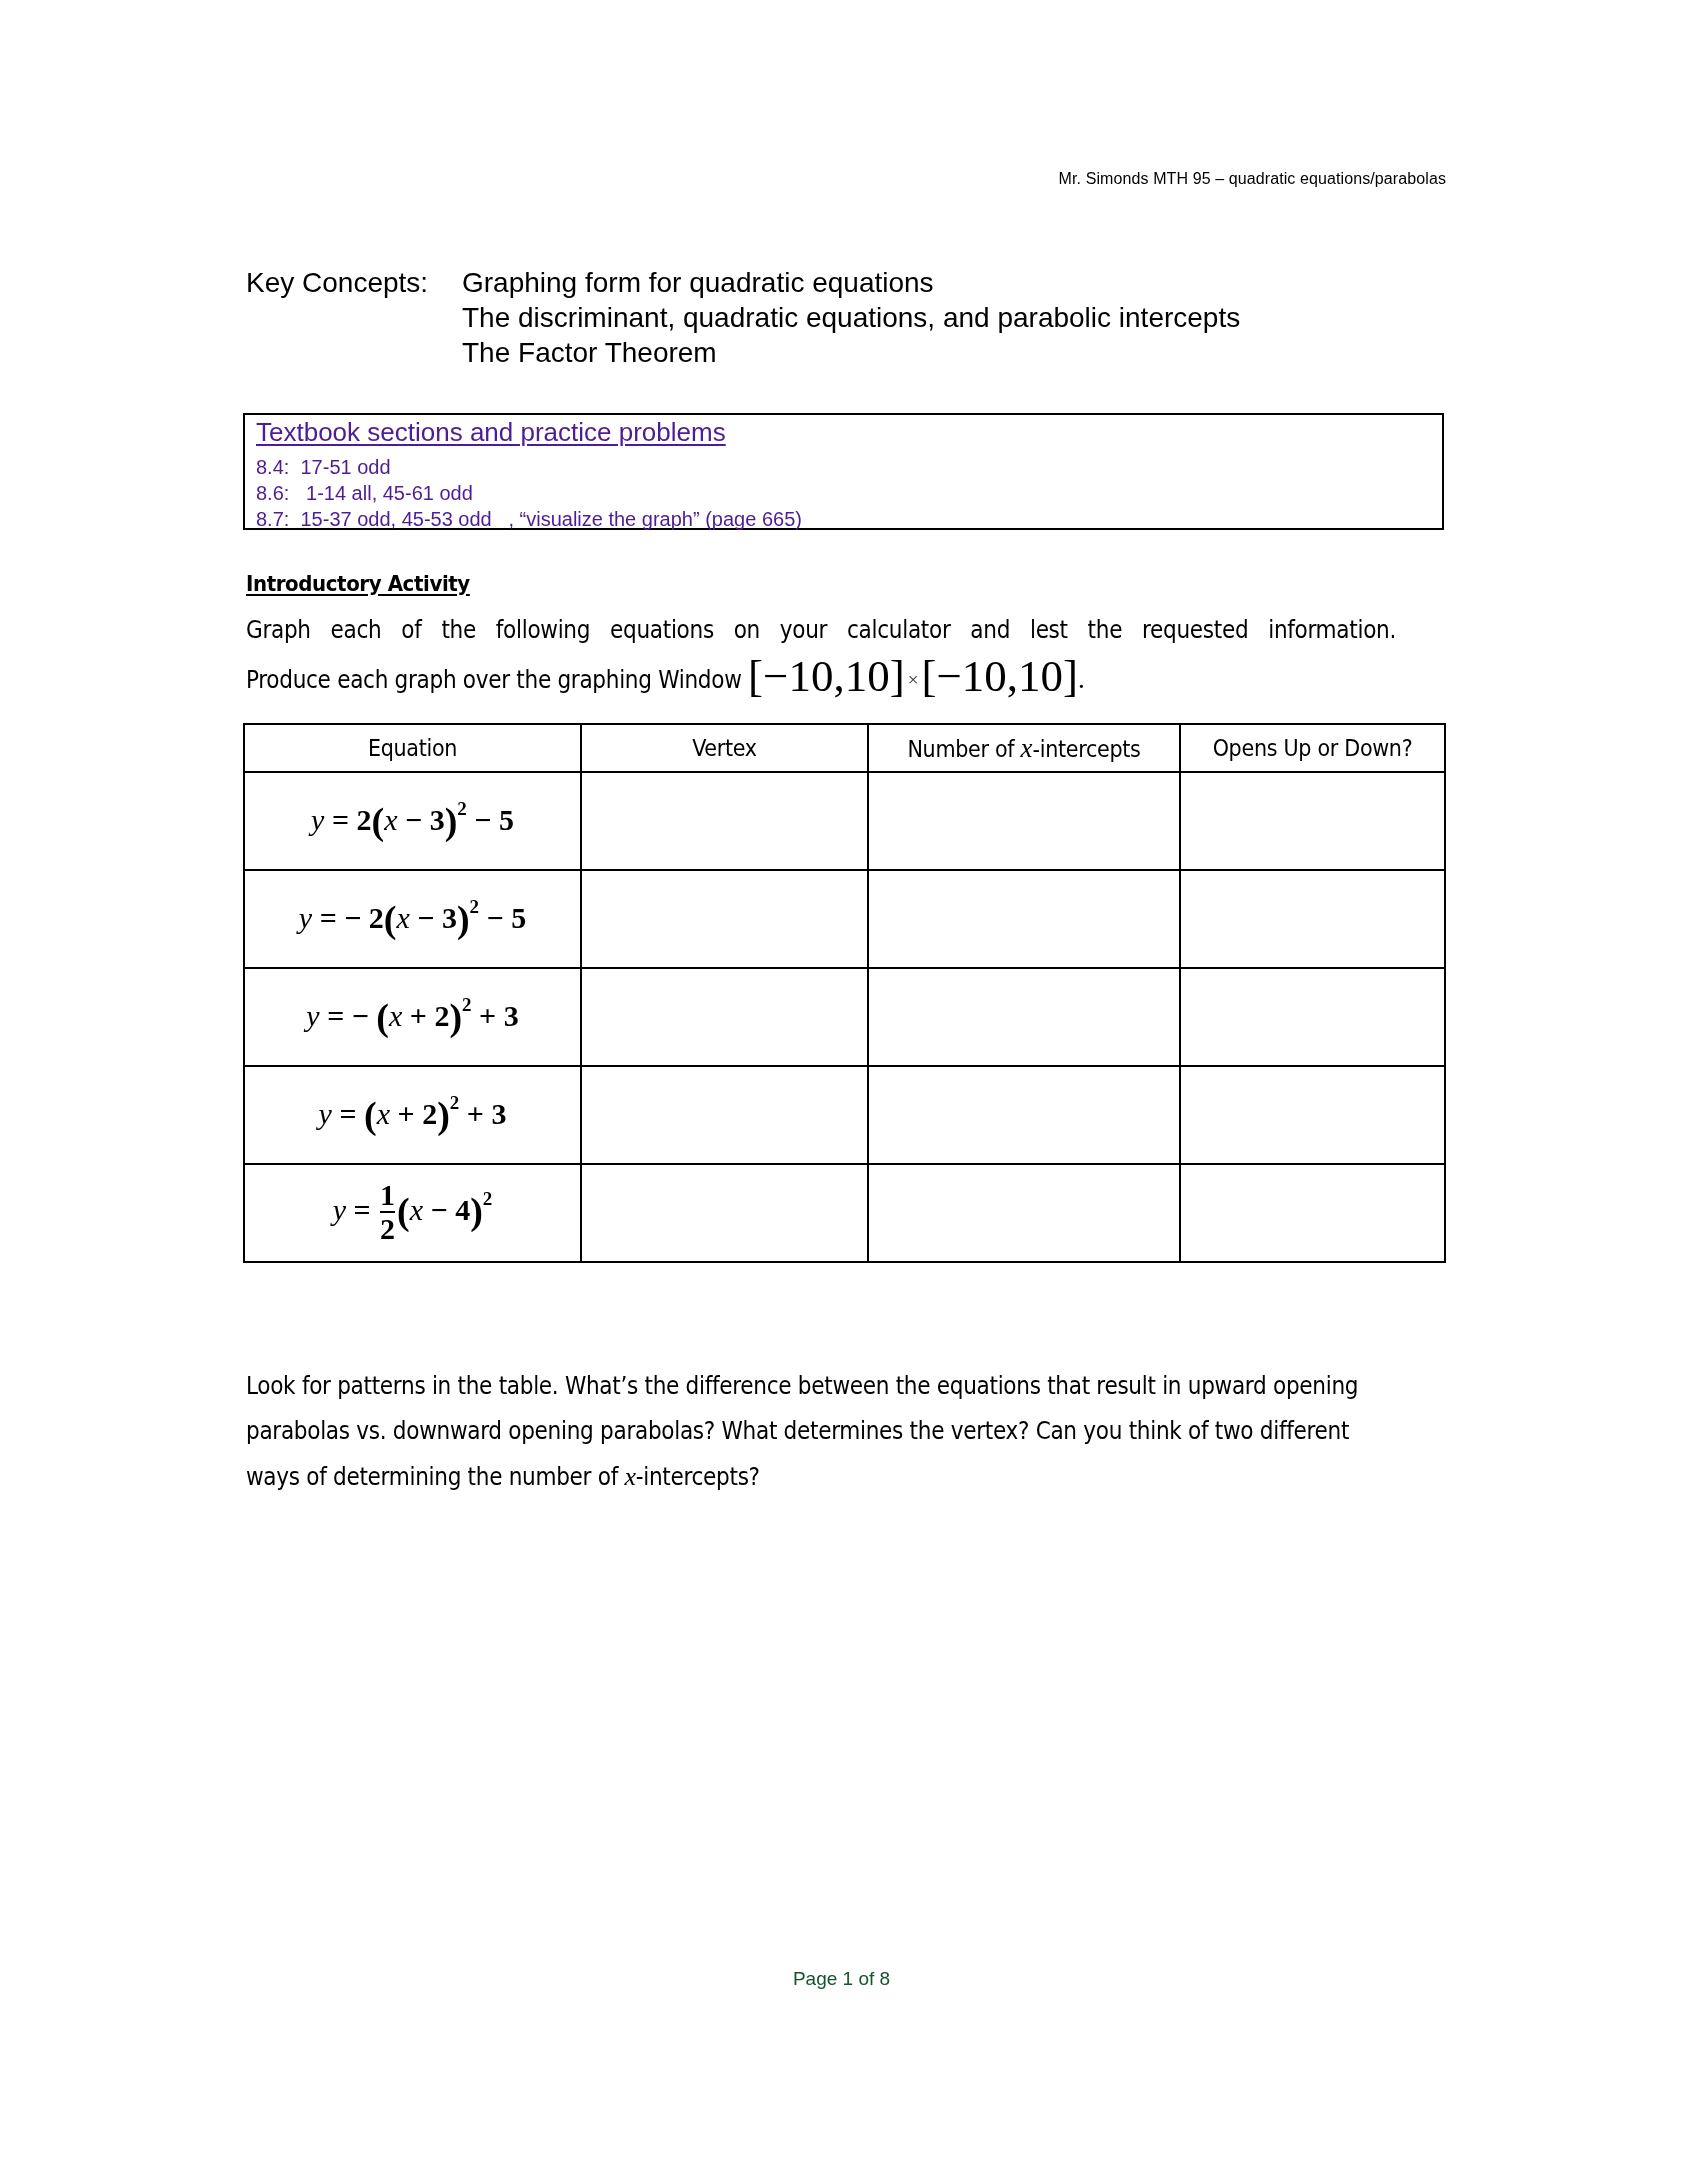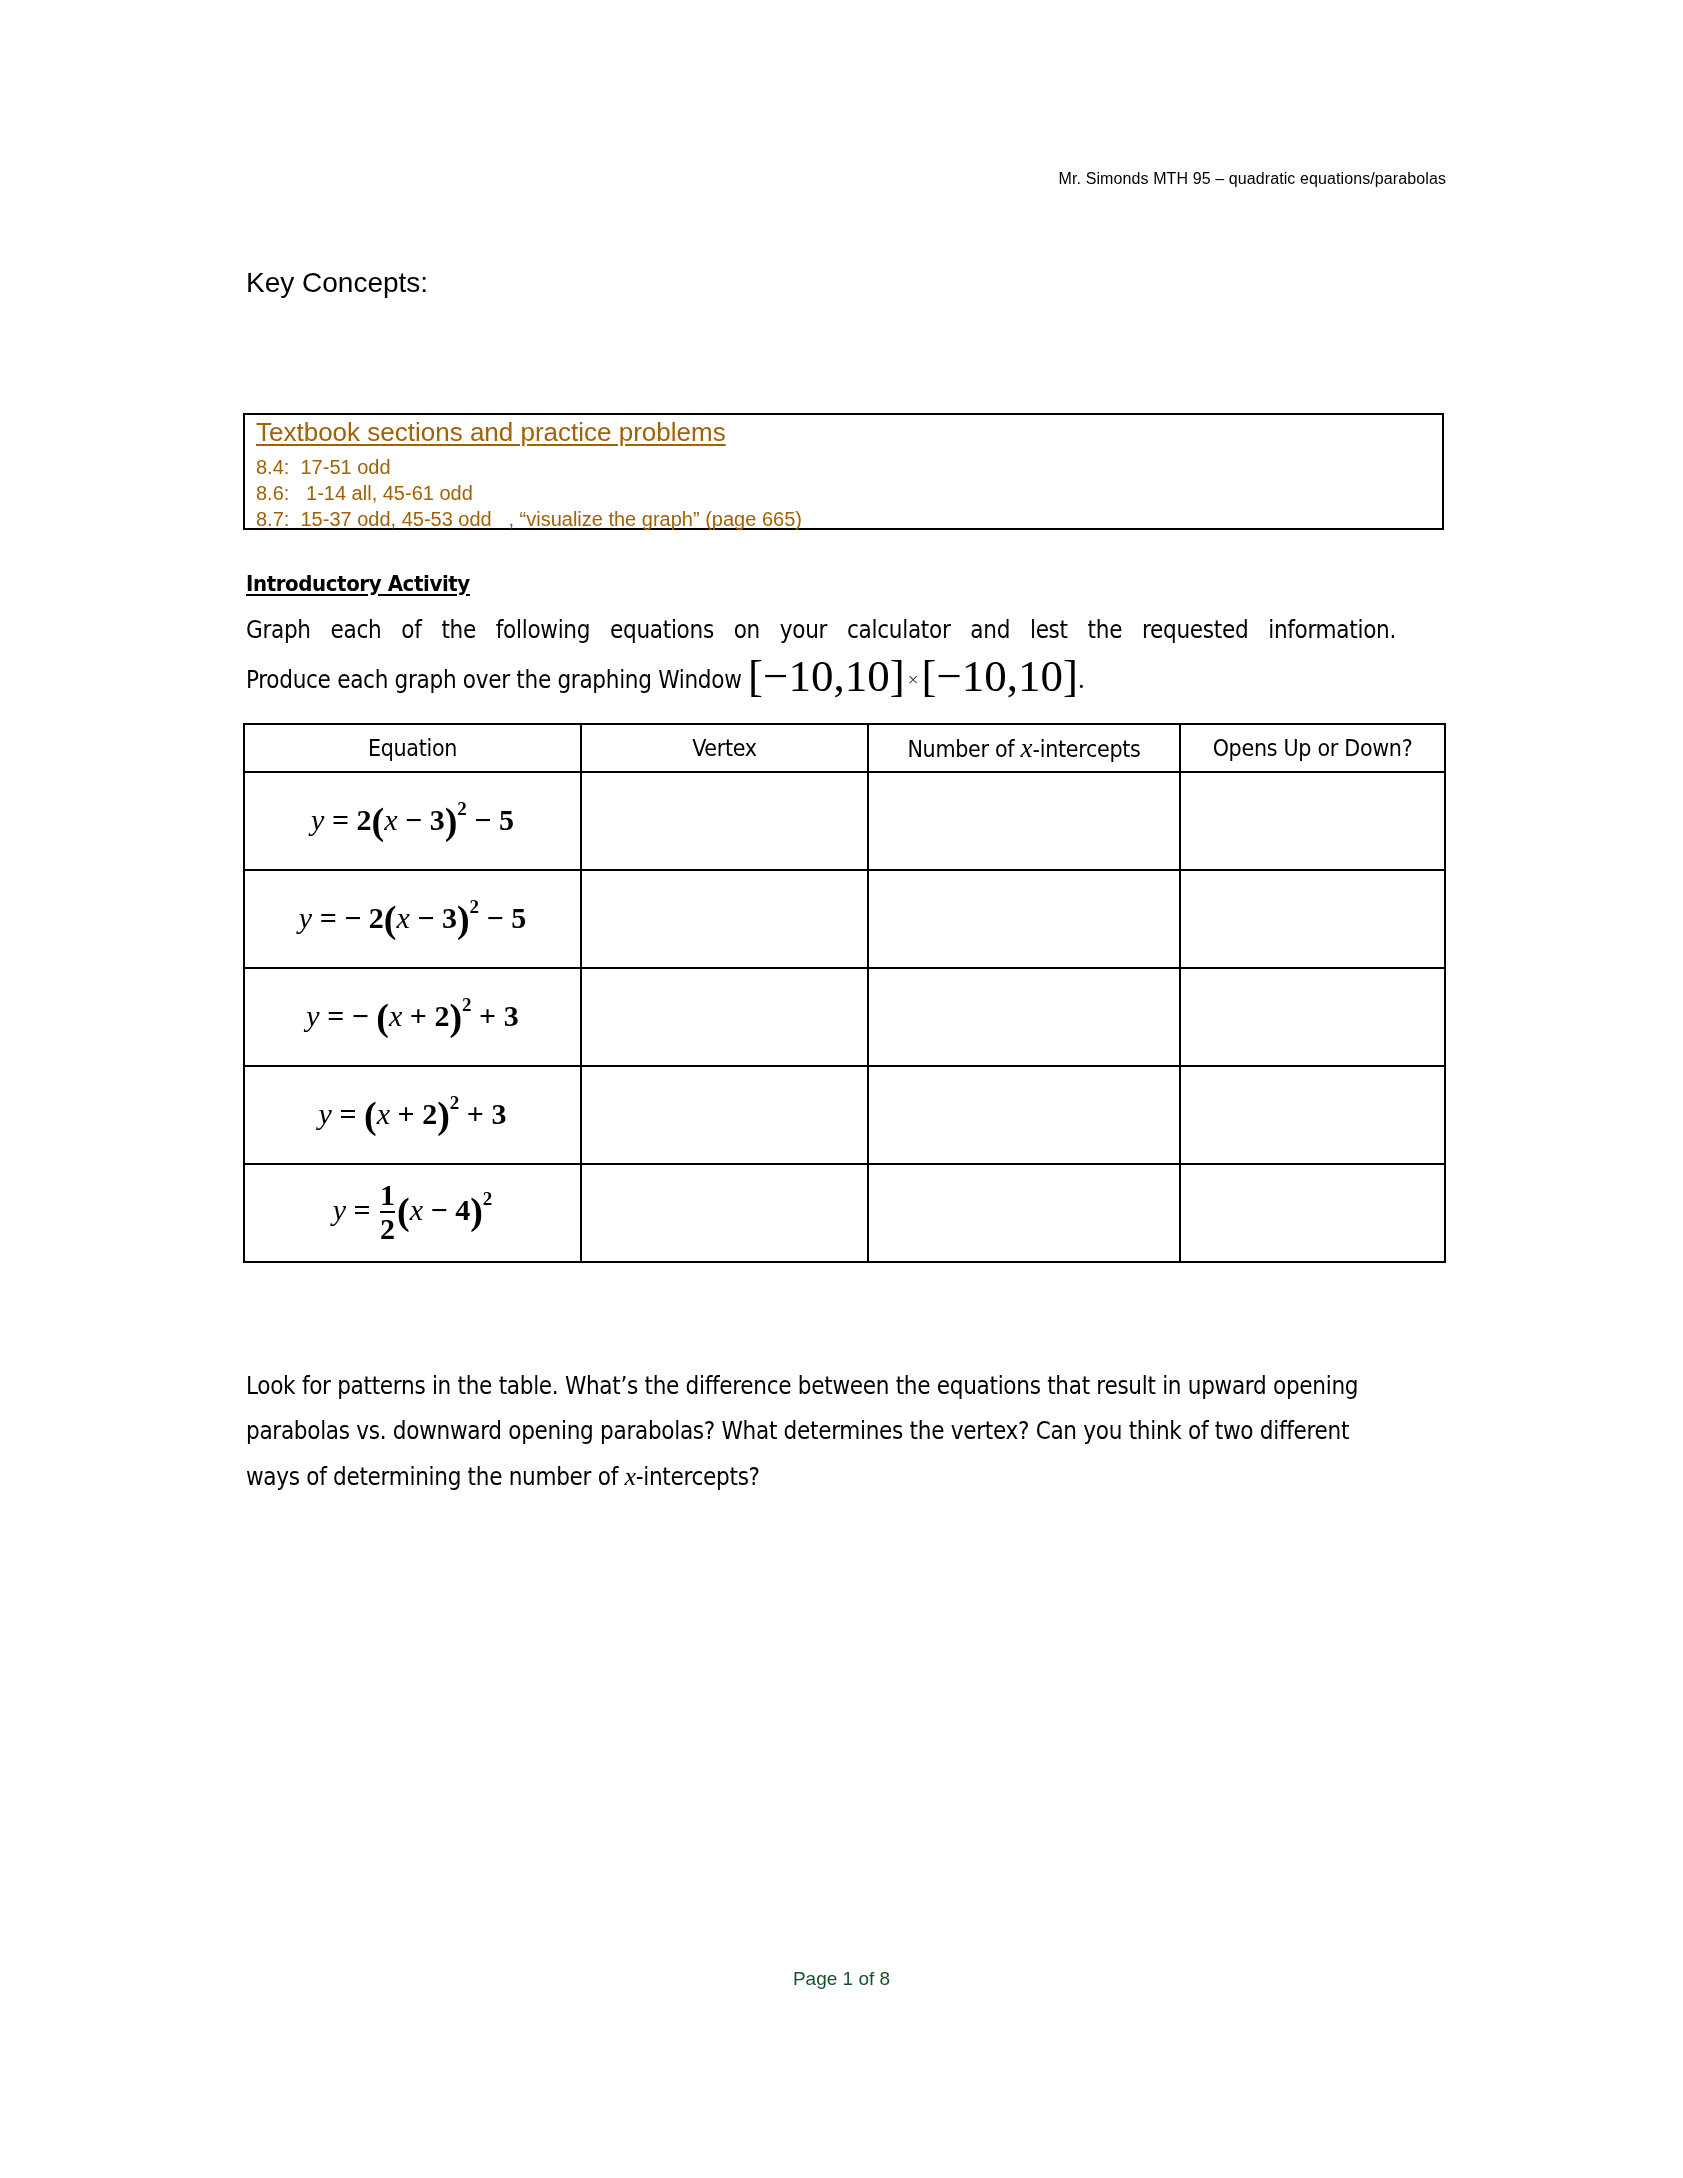--- a/index.html
+++ b/index.html
@@ -60,21 +60,21 @@
   
   .textbook-box {
     position: absolute;
     left: 243px;
     top: 413px;
     width: 1201px;
     height: 117px;
     border: 2.5px solid #000;
     box-sizing: border-box;
     font-family: "Liberation Sans", sans-serif;
-    color: #a16207;
+    color: #4c1d95;
   }
   .textbook-title {
     position: absolute;
     left: 11px;
     top: 2px;
     font-size: 26px;
     text-decoration: underline;
     text-underline-offset: 3px;
     white-space: nowrap;
   }
@@ -217,20 +217,25 @@
 </style>
 </head>
 <body>
 
 <div class="page">
 
   <div class="doc-header">Mr. Simonds MTH 95 – quadratic equations/parabolas</div>
 
   <div class="key-concepts">
     <div class="key-concepts-label">Key Concepts:</div>
+    <div class="key-concepts-list">
+      <span class="kc-line">Graphing form for quadratic equations</span>
+      <span class="kc-line">The discriminant, quadratic equations, and parabolic intercepts</span>
+      <span class="kc-line">The Factor Theorem</span>
+    </div>
   </div>
 
   <div class="textbook-box">
     <div class="textbook-title">Textbook sections and practice problems</div>
     <div class="textbook-lines">
       <span class="tb-line">8.4:  17-51 odd</span>
       <span class="tb-line">8.6:   1-14 all, 45-61 odd</span>
       <span class="tb-line">8.7:  15-37 odd, 45-53 odd   , “visualize the graph” (page 665)</span>
     </div>
   </div>

